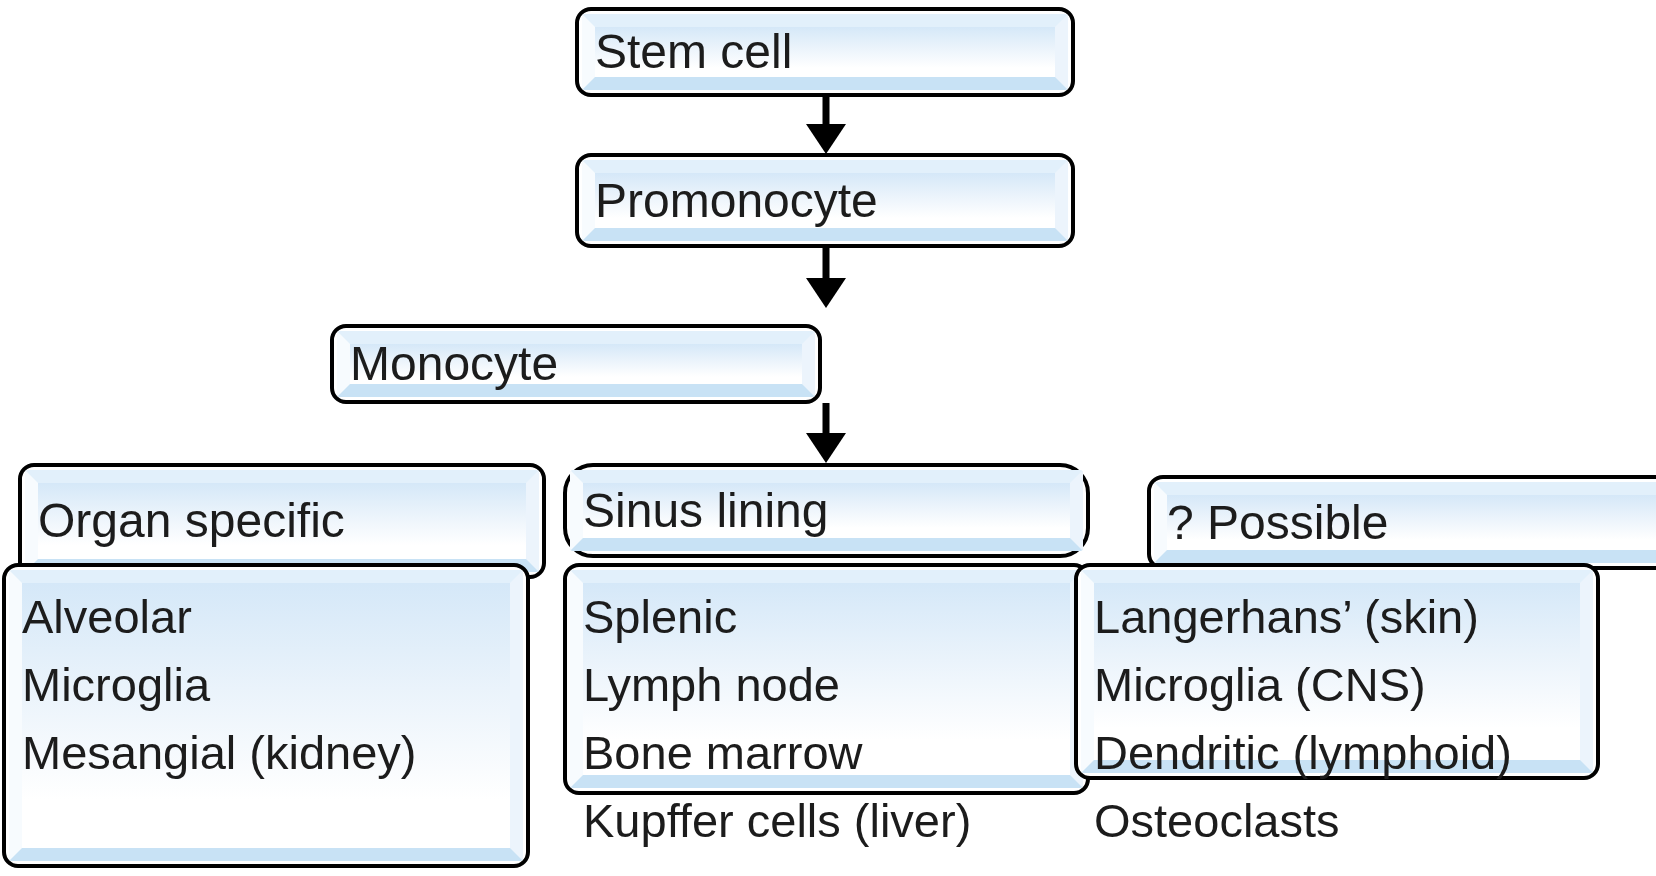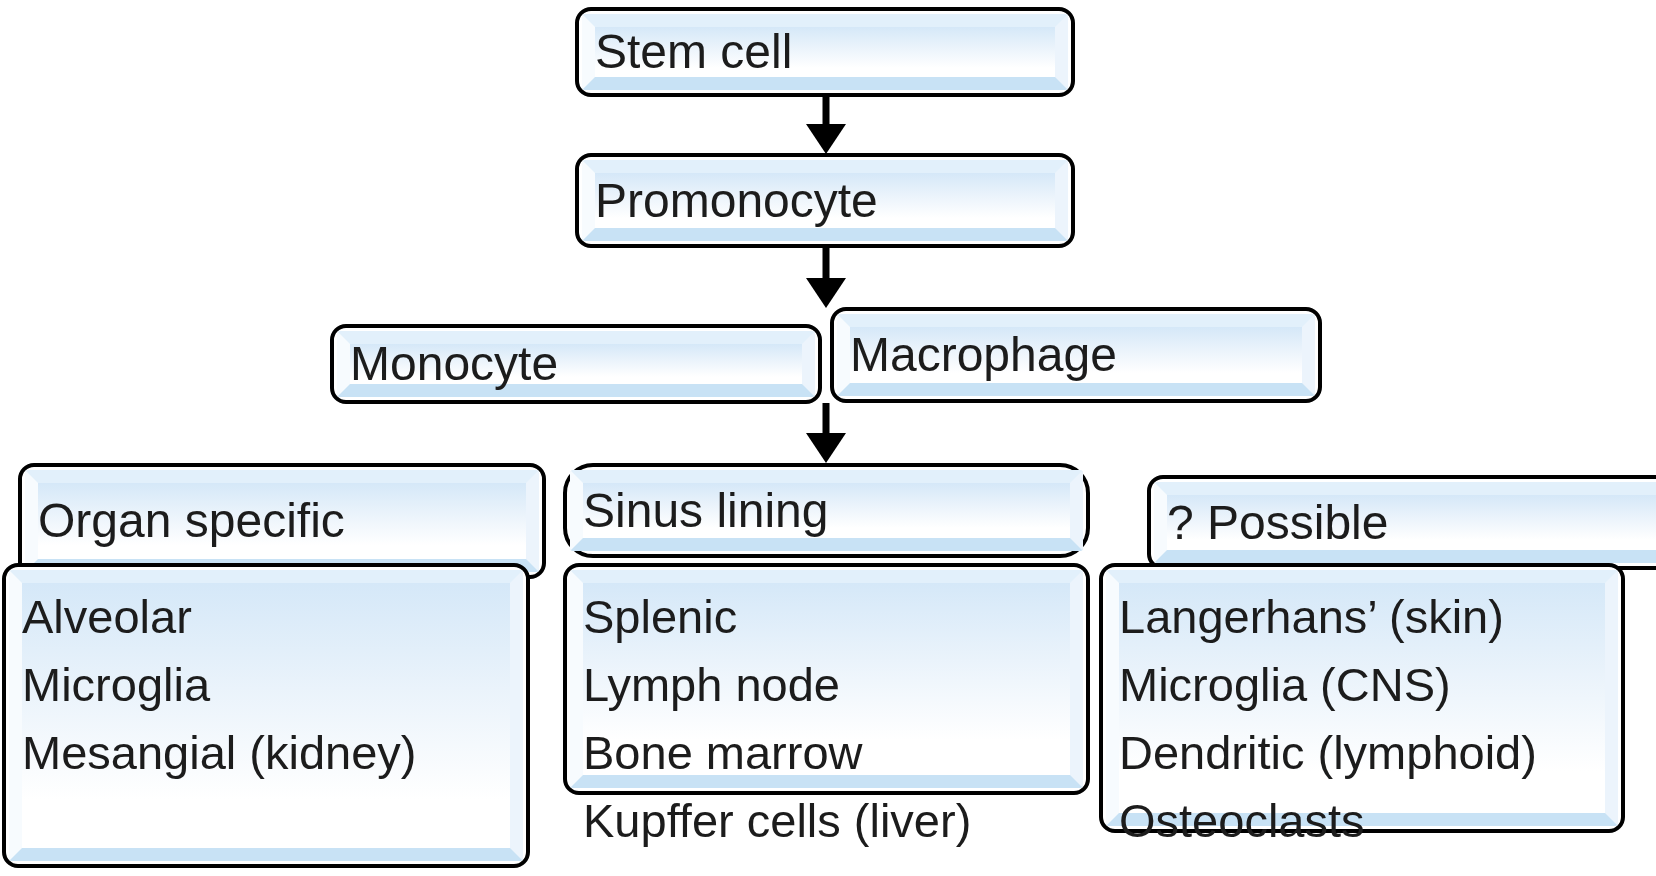--- a/index.html
+++ b/index.html
@@ -106,25 +106,20 @@
     <div class="shaft" style="height:33px;"></div>
     <div class="head"></div>
   </div>
 
   <div class="box" style="left:330px; top:324px; width:492px; height:80px;">
     <div class="bevel">
       <span class="label">Monocyte</span>
     </div>
   </div>
 
-  <div class="box" style="left:830px; top:307px; width:492px; height:96px;">
-    <div class="bevel">
-      <span class="label">Macrophage</span>
-    </div>
-  </div>
 
   <div class="arrow" style="left:806px; top:403px; height:60px;">
     <div class="shaft" style="height:32px;"></div>
     <div class="head"></div>
   </div>
 
   <div class="box" style="left:18px; top:463px; width:528px; height:116px;">
     <div class="bevel">
       <span class="label">Organ specific</span>
     </div>
@@ -149,21 +144,21 @@
       <div class="list-line">Bone marrow</div>
       <div class="list-line">Kupffer cells (liver)</div>
     </div>
   </div>
 
   <div class="box" style="left:1127px; top:475px; width:590px; height:95px;margin-left:20px;">
     <div class="bevel">
       <span class="label">? Possible</span>
     </div>
   </div>
-  <div class="box" style="left:1099px; top:563px; width:526px; height:270px;">
+  <div class="box" style="left:1074px; top:563px; width:526px; height:217px;">
     <div class="bevel top-align">
       <div class="list-line">Langerhans’ (skin)</div>
       <div class="list-line">Microglia (CNS)</div>
       <div class="list-line">Dendritic (lymphoid)</div>
       <div class="list-line">Osteoclasts</div>
     </div>
   </div>
 
 </div>
 

